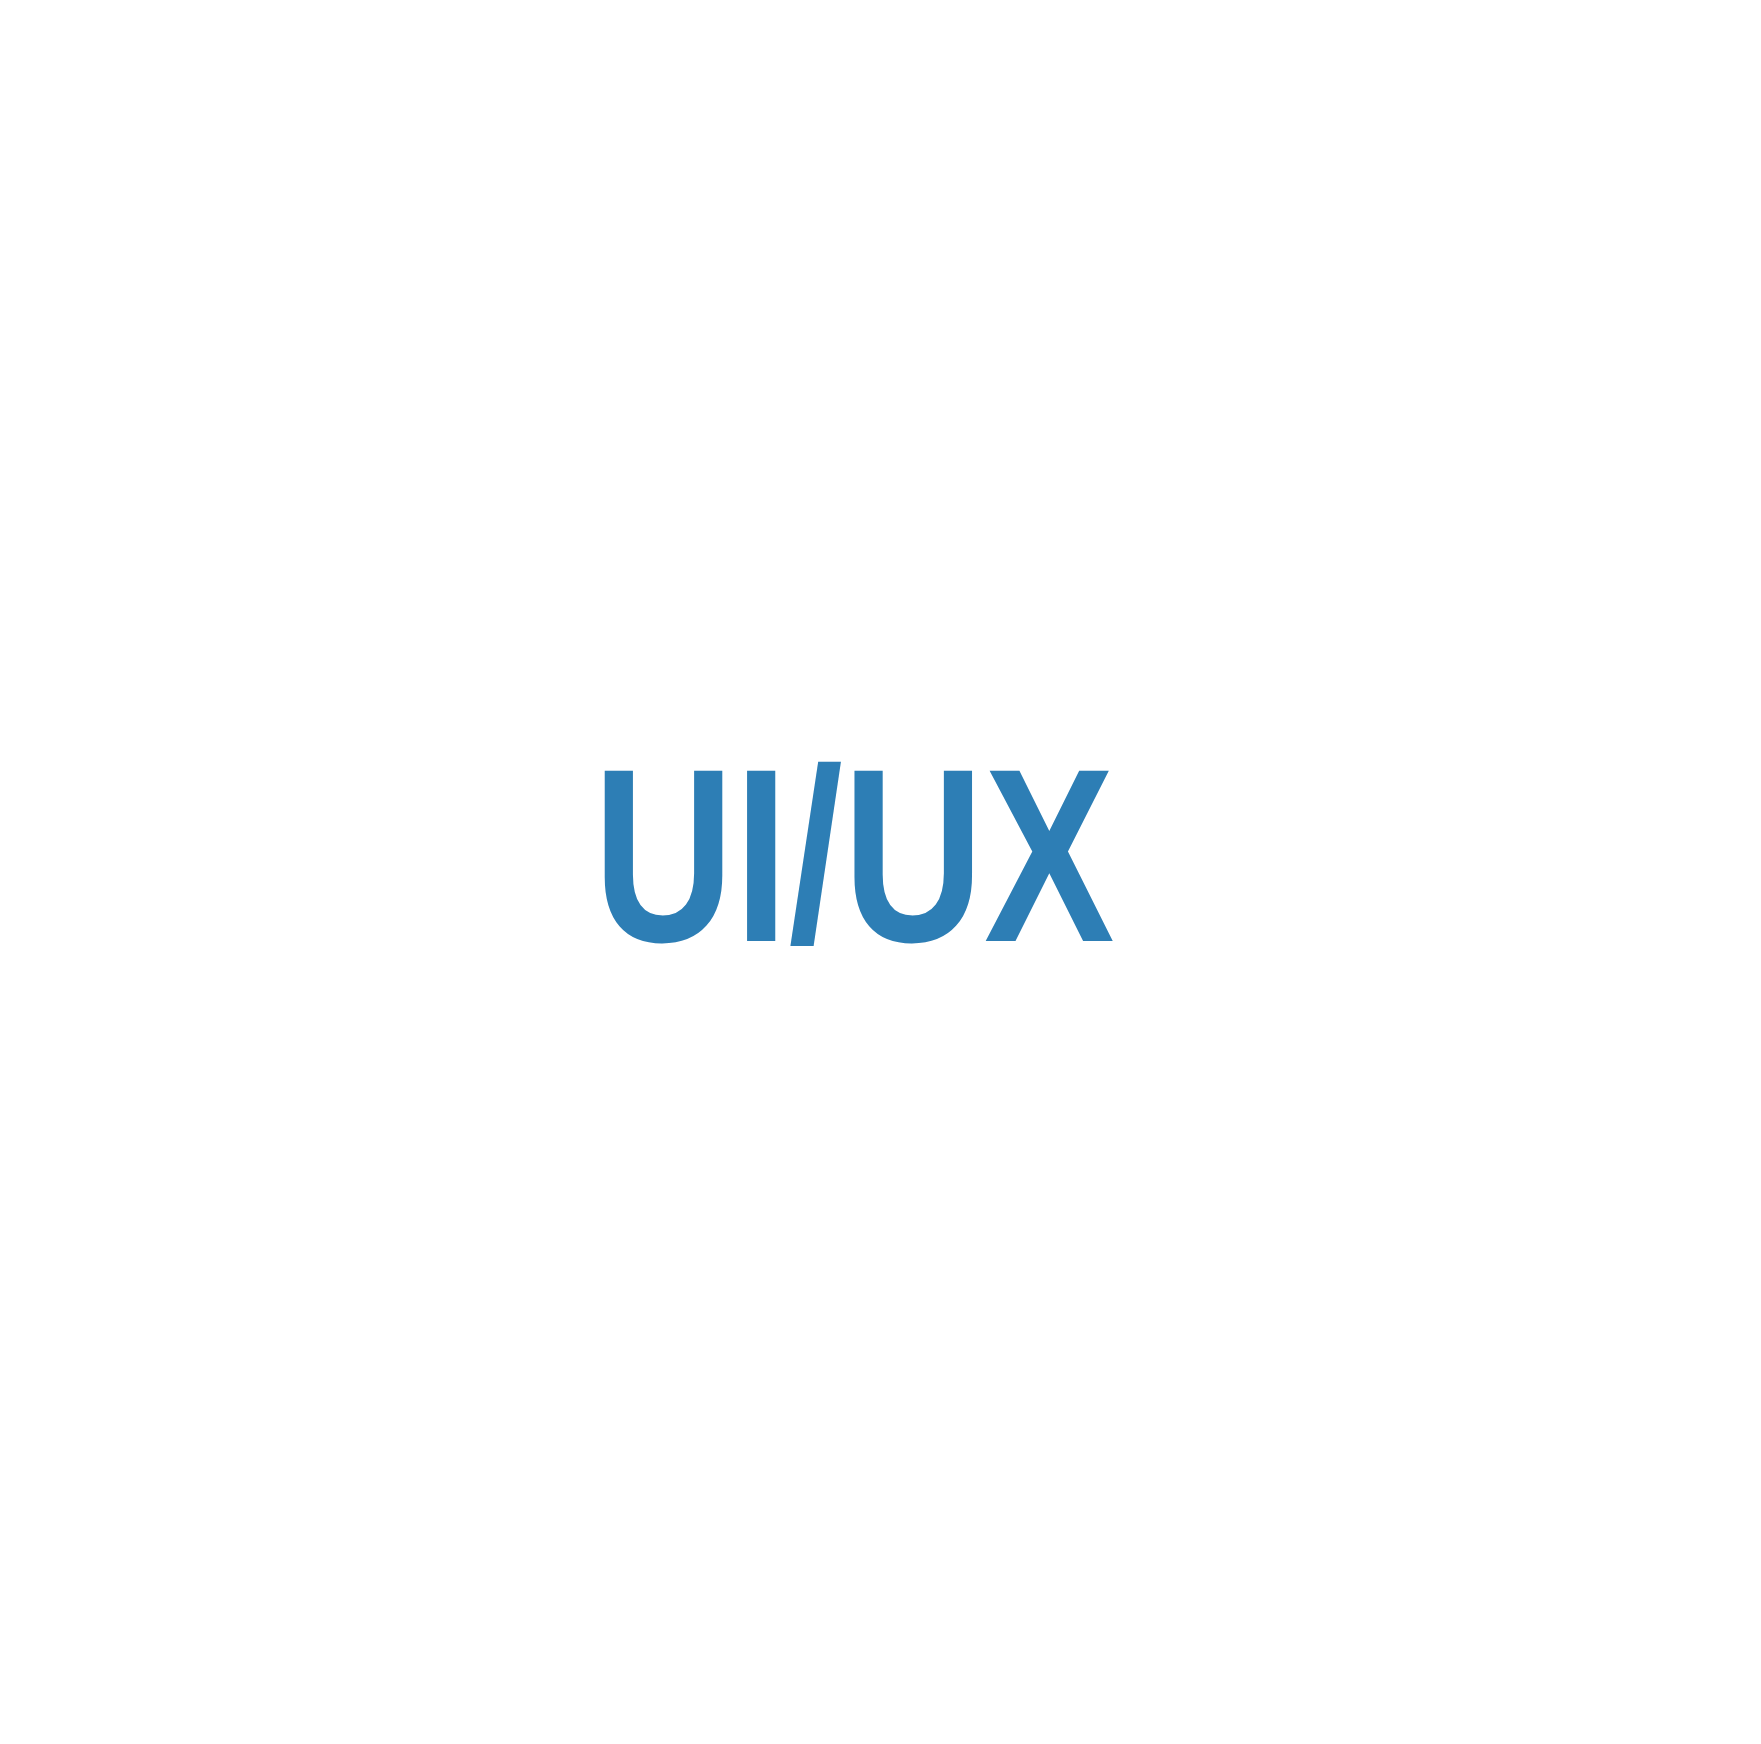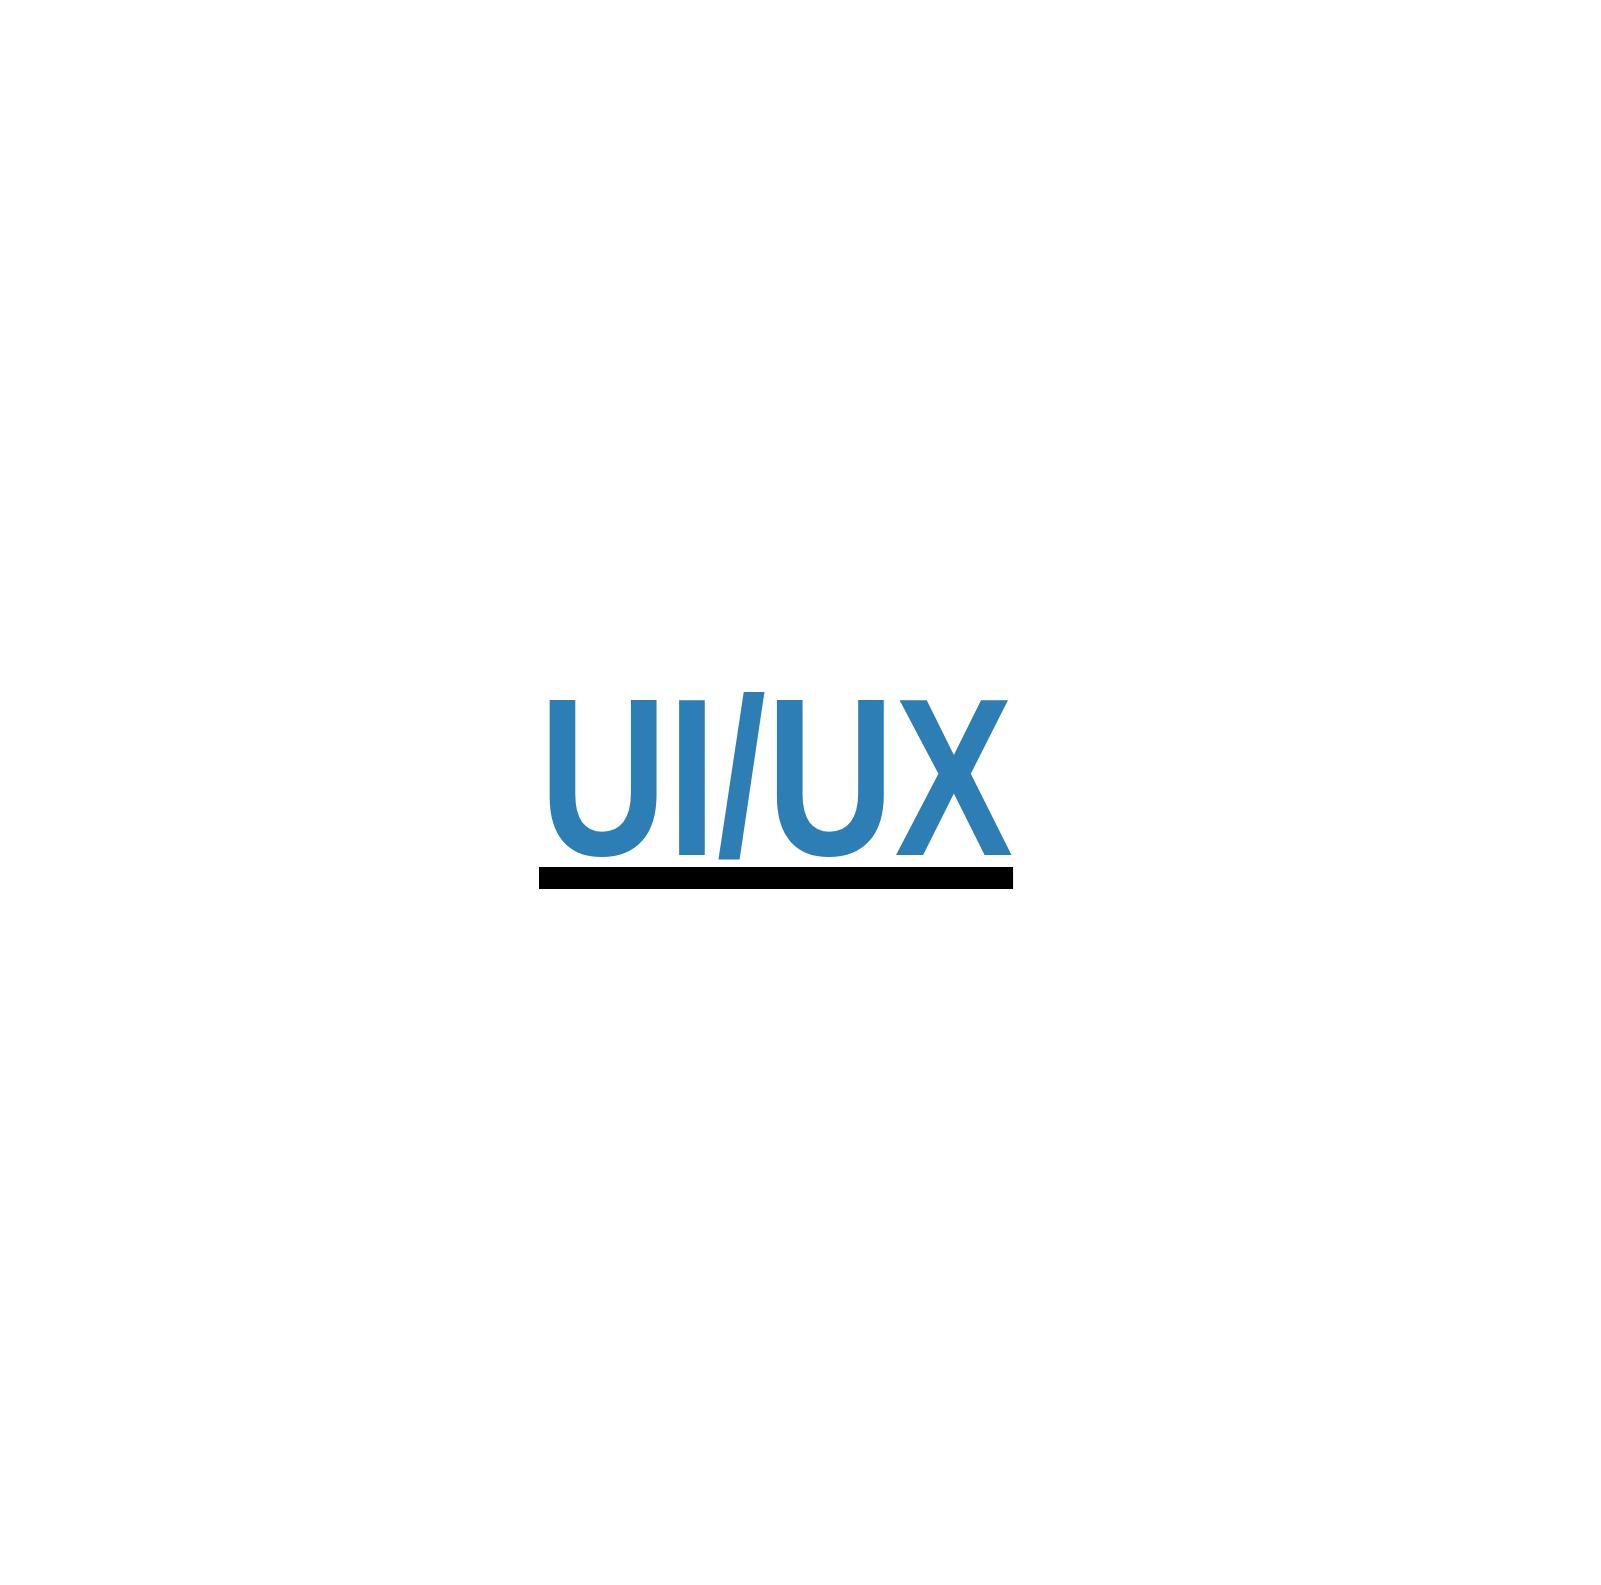--- a/index.html
+++ b/index.html
@@ -14,21 +14,20 @@
     font-family: "Liberation Sans", sans-serif;
     position: relative;
   }
   .canvas {
     position: absolute;
     inset: 0;
     display: flex;
     align-items: center;
     justify-content: center;
     background: #ffffff;
-    text-decoration: underline;
   }
   .wordmark {
     font-family: "Liberation Sans", sans-serif;
     font-weight: bold;
     font-size: 225px;
     line-height: 1;
     color: #2D7EB5;
     white-space: nowrap;
     
     transform: translate(-24px, -15px) scaleX(0.79);

